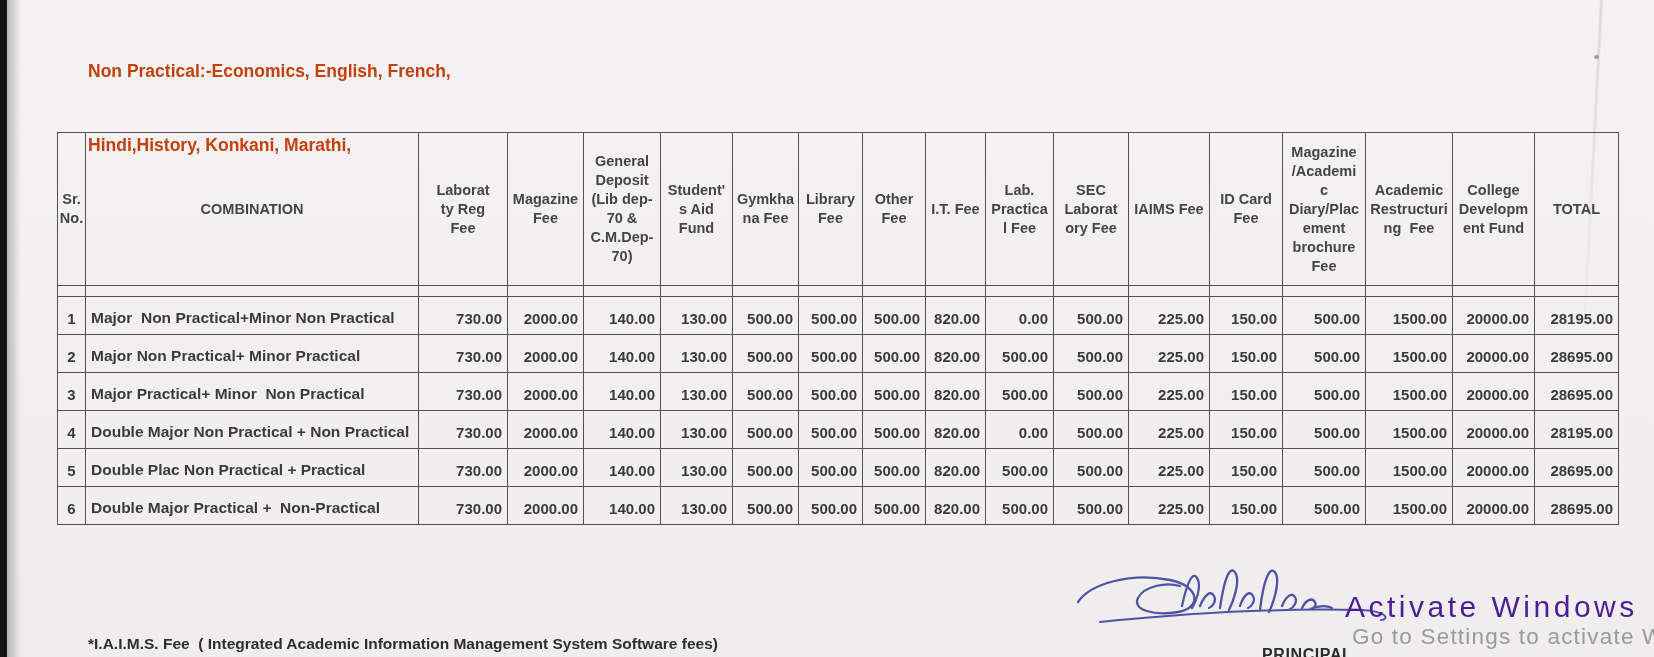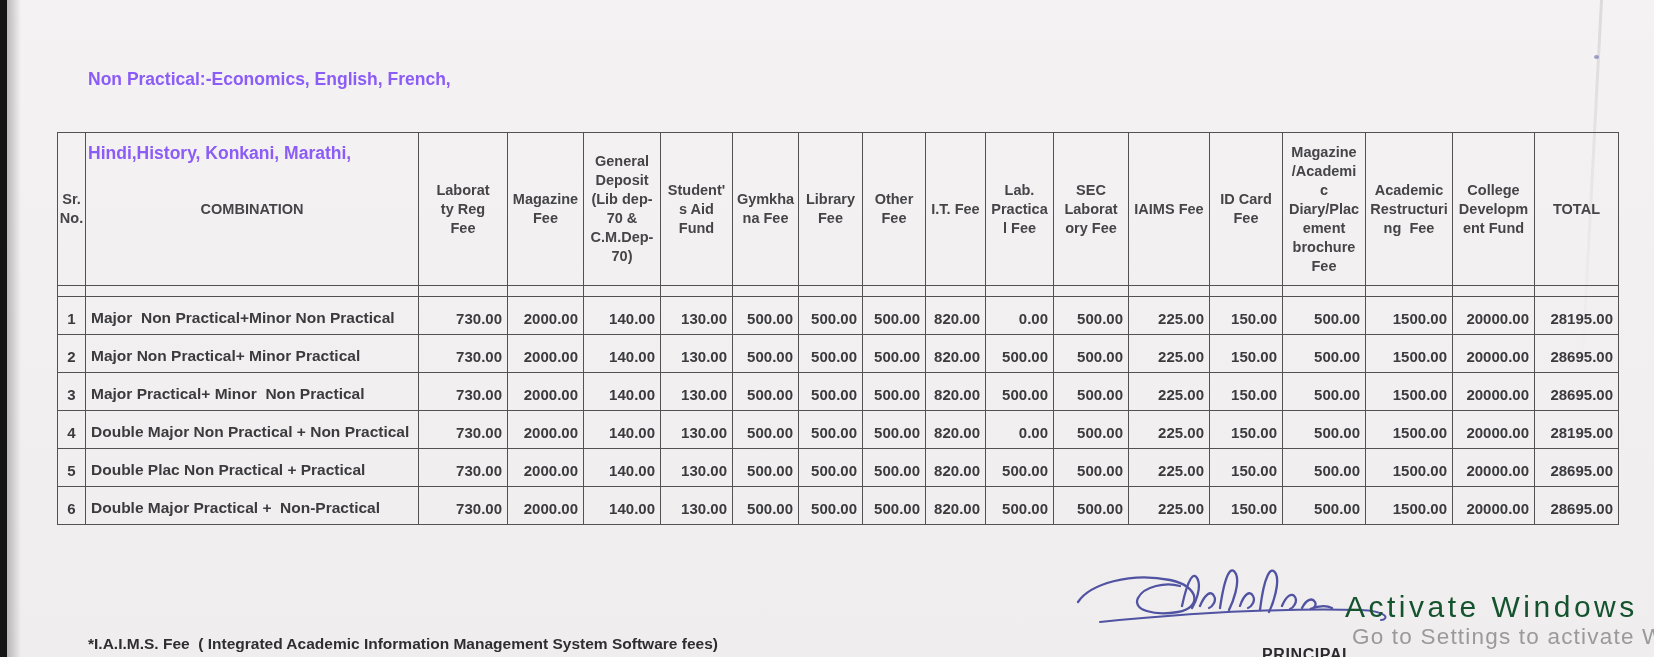--- a/index.html
+++ b/index.html
@@ -10,22 +10,22 @@
   }
   .scan-strip{position:absolute;left:0;top:0;width:7px;height:657px;background:#141414;}
   .edge-shadow{position:absolute;left:7px;top:0;width:14px;height:657px;
     background:linear-gradient(90deg,rgba(40,35,38,0.28),rgba(40,35,38,0.0));}
   .crease{position:absolute;left:1600px;top:0;width:3px;height:360px;
     background:linear-gradient(180deg,rgba(120,110,115,0.18),rgba(120,110,115,0));
     transform:rotate(3deg);transform-origin:top;}
   .speck{position:absolute;left:1594px;top:55px;width:5px;height:4px;border-radius:50%;
     background:#5a5aa0;opacity:.55;}
 
-  .intro{position:absolute;left:88px;top:18px;font-size:17.5px;font-weight:700;
-    line-height:24.6px;color:#8b5cf6;white-space:pre;}
+  .intro{position:absolute;left:88px;top:10px;font-size:17.5px;font-weight:700;
+    line-height:24.6px;color:#c2410c;white-space:pre;}
 
   table.fees{position:absolute;left:57px;top:132px;width:1561px;
     border-collapse:collapse;table-layout:fixed;}
   table.fees th,table.fees td{border:1px solid #525252;overflow:hidden;}
   table.fees th{font-size:14.5px;font-weight:700;color:#454548;text-align:center;
     vertical-align:middle;white-space:pre-wrap;line-height:19px;padding:1px;}
   tr.header-row{height:153px;}
   tr.spacer-row td{height:10px;padding:0;}
   tr.data-row{height:38px;}
   td.sr{text-align:center;vertical-align:bottom;padding:0 0 7px 0;font-size:15px;font-weight:600;color:#3b3b3e;}
@@ -34,21 +34,21 @@
   td.val{text-align:right;vertical-align:bottom;padding:0 5px 7px 0;
     font-size:15px;font-weight:600;color:#3b3b3e;white-space:pre;}
 
   .footnotes{position:absolute;left:88px;top:575px;font-size:15.5px;font-weight:700;
     line-height:27.4px;color:#2e2e31;white-space:pre;}
 
   .signature-wrap{position:absolute;left:1070px;top:550px;width:330px;height:90px;}
   .principal{position:absolute;left:1262px;top:646px;font-size:16px;font-weight:700;
     letter-spacing:0.6px;color:#2b2b2e;}
   .wm1{position:absolute;left:1345px;top:590px;font-size:30px;font-weight:400;
-    letter-spacing:3.5px;color:#14532d;white-space:nowrap;}
+    letter-spacing:3.5px;color:#4c1d95;white-space:nowrap;}
   .wm2{position:absolute;left:1352px;top:624px;font-size:22.5px;font-weight:400;
     letter-spacing:1.2px;color:#9a9a9a;white-space:nowrap;}
 </style>
 </head>
 <body>
 
 <div class="scan-strip"></div>
 <div class="edge-shadow"></div>
 <div class="crease"></div>
 <div class="speck"></div>

